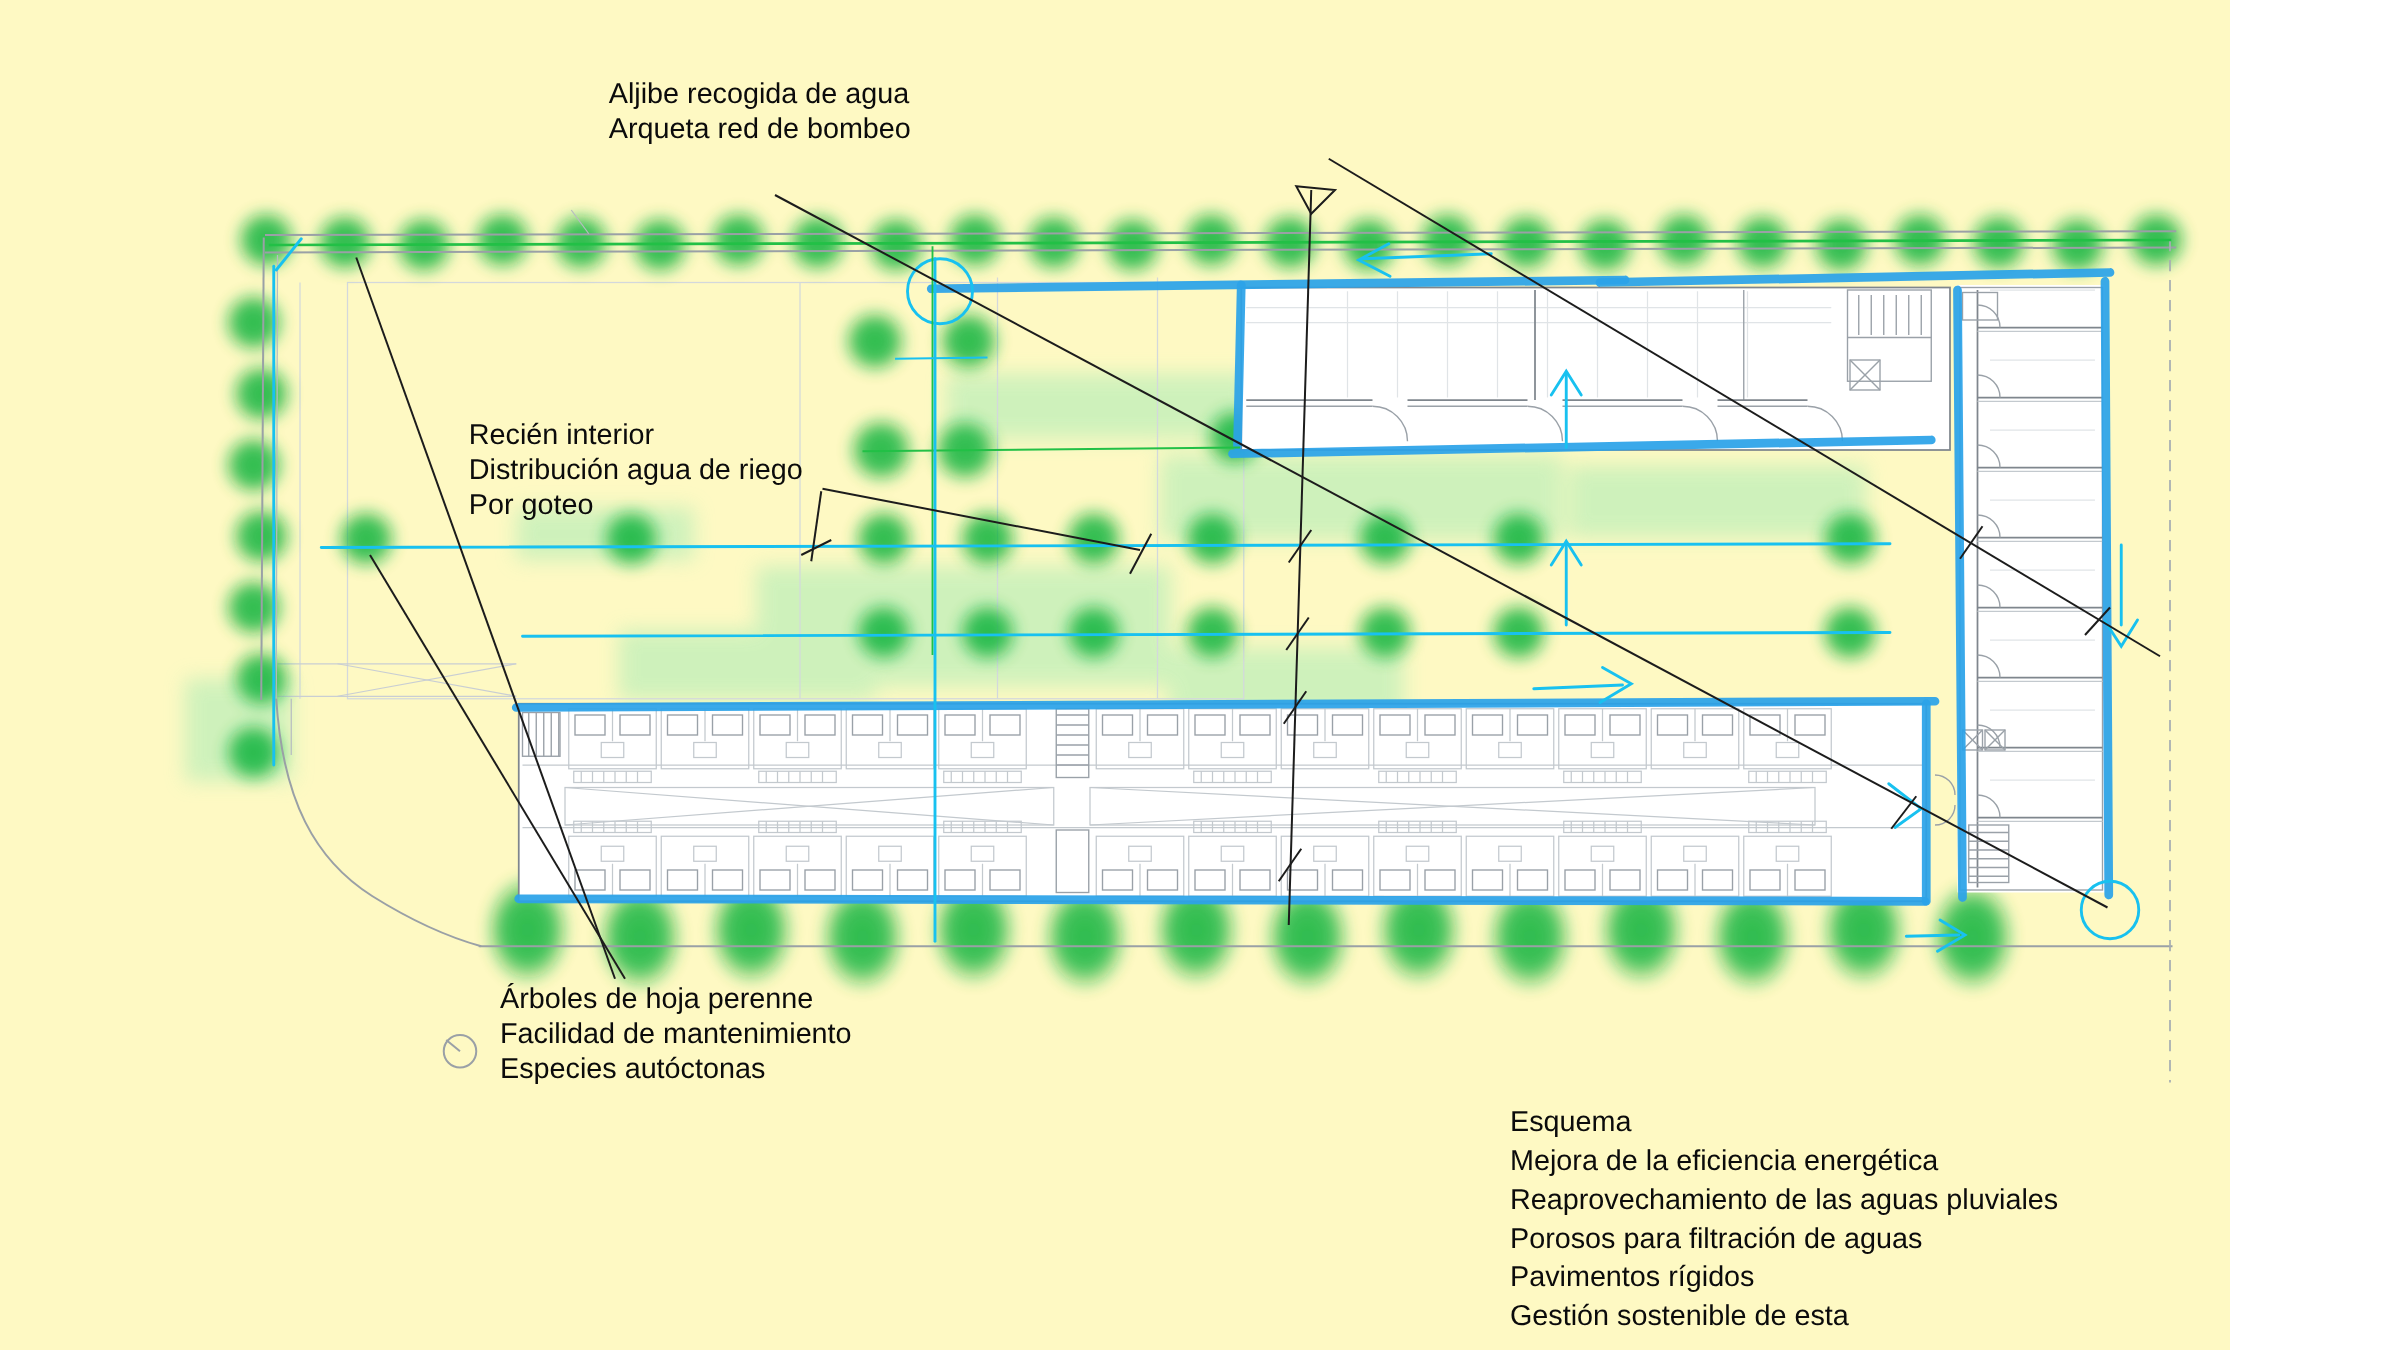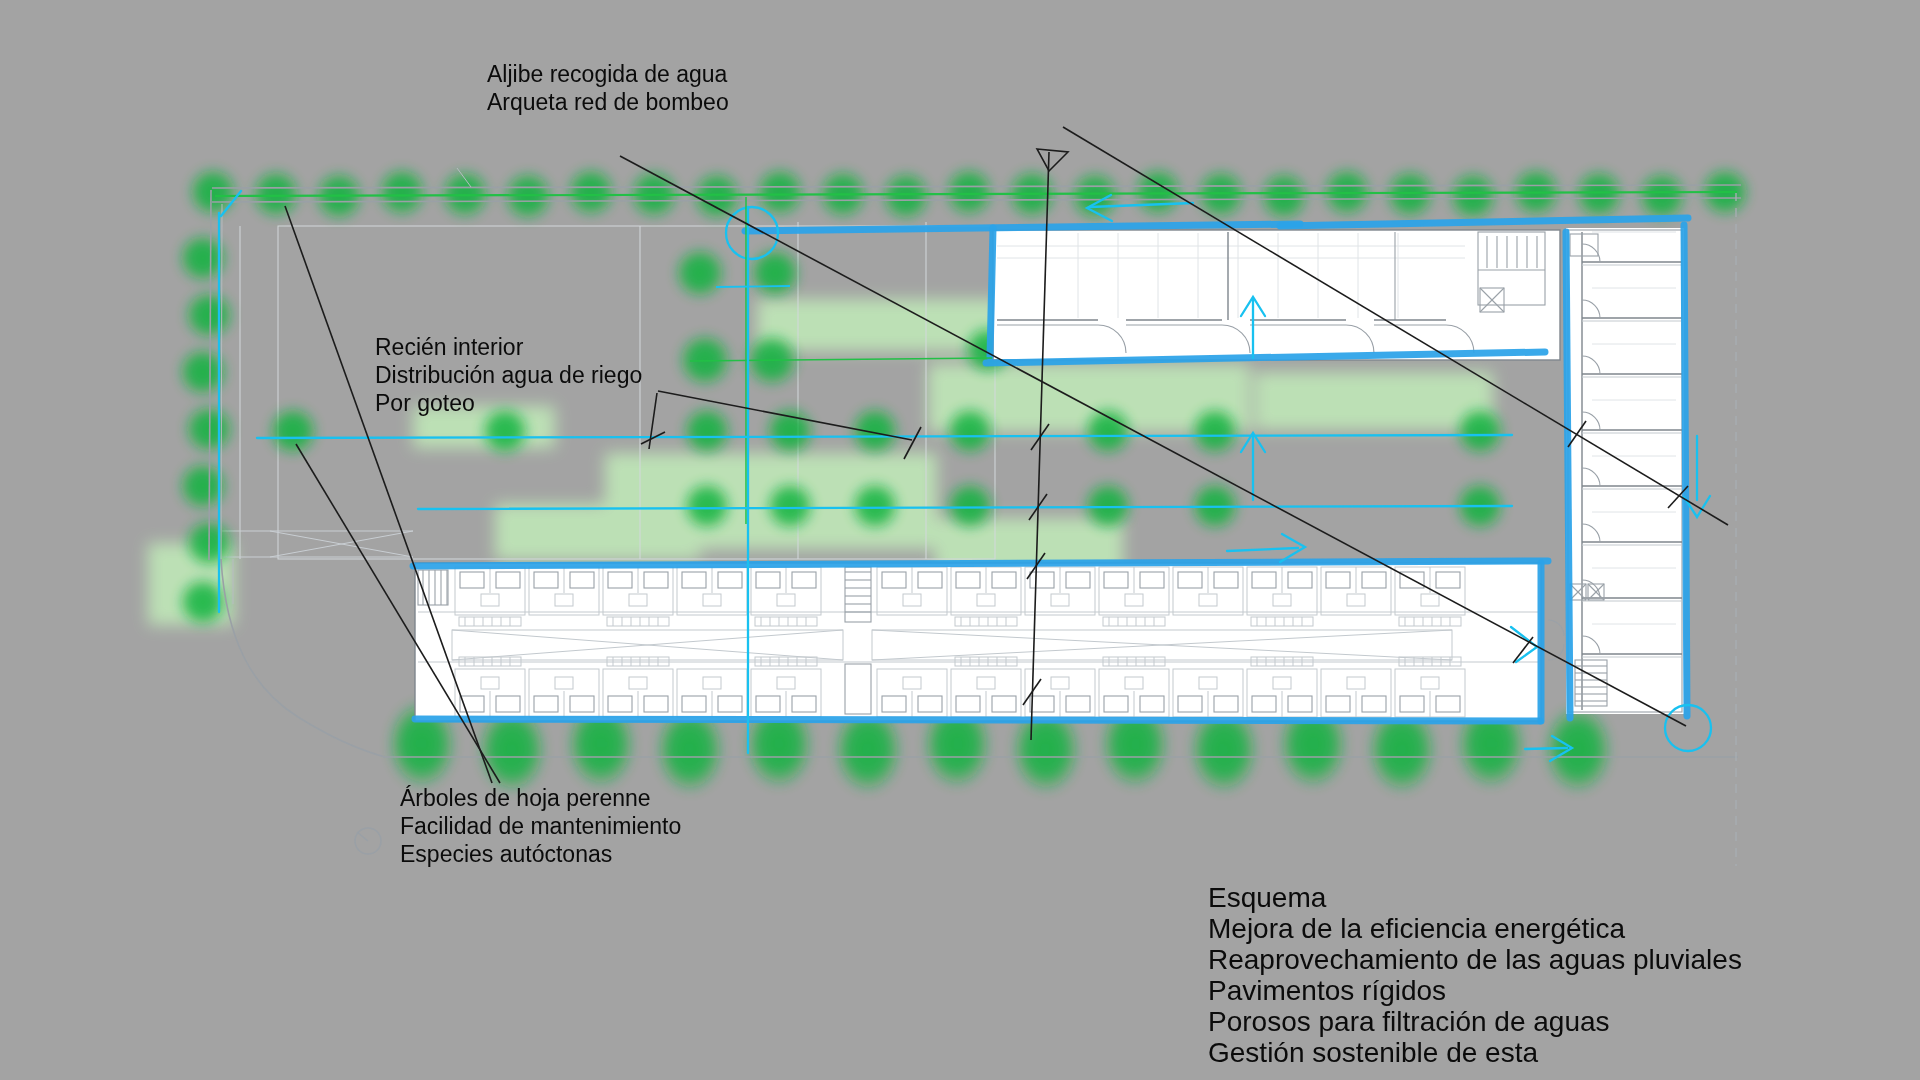--- a/index.html
+++ b/index.html
@@ -1,20 +1,20 @@
 <!DOCTYPE html>
 <html style="--pipe: #2ba3e8; --cyan: #18c1f0; --green: #22c046;"><head>
 <meta charset="utf-8">
 <style>
   html,body{margin:0;padding:0;background:#ffffff;}
-  #stage{position:relative;width:1920px;height:1080px;background:#a3a3a3;overflow:hidden;
+  #stage{position:relative;width:1784px;height:1080px;background:#fef9c3;overflow:hidden;
          font-family:"Liberation Sans",sans-serif;}
   svg{position:absolute;left:0;top:0;}
   .ann{position:absolute;color:#0b0b0b;font-size:23px;line-height:28px;white-space:nowrap;}
-  .ann.big{font-size:28px;line-height:31px;}
+  .ann.big{font-size:23px;line-height:31px;}
   
   .bGray{stroke:#9aa0a6;stroke-width:1.6;fill:none;}
   .bGrayThin{stroke:#b7bcc1;stroke-width:1;fill:none;}
   .plot{stroke:#d3d8dc;stroke-width:1;fill:none;}
   .plotL{stroke:#c9ced3;stroke-width:1;fill:none;}
   .wall{stroke:#7f868d;stroke-width:1.4;fill:none;}
   .wallM{stroke:#9aa1a8;stroke-width:1.1;fill:none;}
   .wallL{stroke:#c3c9ce;stroke-width:1;fill:none;}
   .wallXL{stroke:#e0e4e7;stroke-width:1;fill:none;}
   .white{fill:#ffffff;stroke:none;}
@@ -610,17 +610,17 @@
   <div class="ann" style="left:400px;top:784px;">
     <div>Árboles de hoja perenne</div>
     <div>Facilidad de mantenimiento</div>
     <div>Especies autóctonas</div>
   </div>
 
   <div class="ann big" style="left:1208px;top:882px;">
     <div>Esquema</div>
     <div>Mejora de la eficiencia energética</div>
     <div>Reaprovechamiento de las aguas pluviales</div>
+    <div>Porosos para filtración de aguas</div>
     <div>Pavimentos rígidos</div>
-    <div>Porosos para filtración de aguas</div>
     <div>Gestión sostenible de esta</div>
   </div>
 </div>
 
 </body></html>

